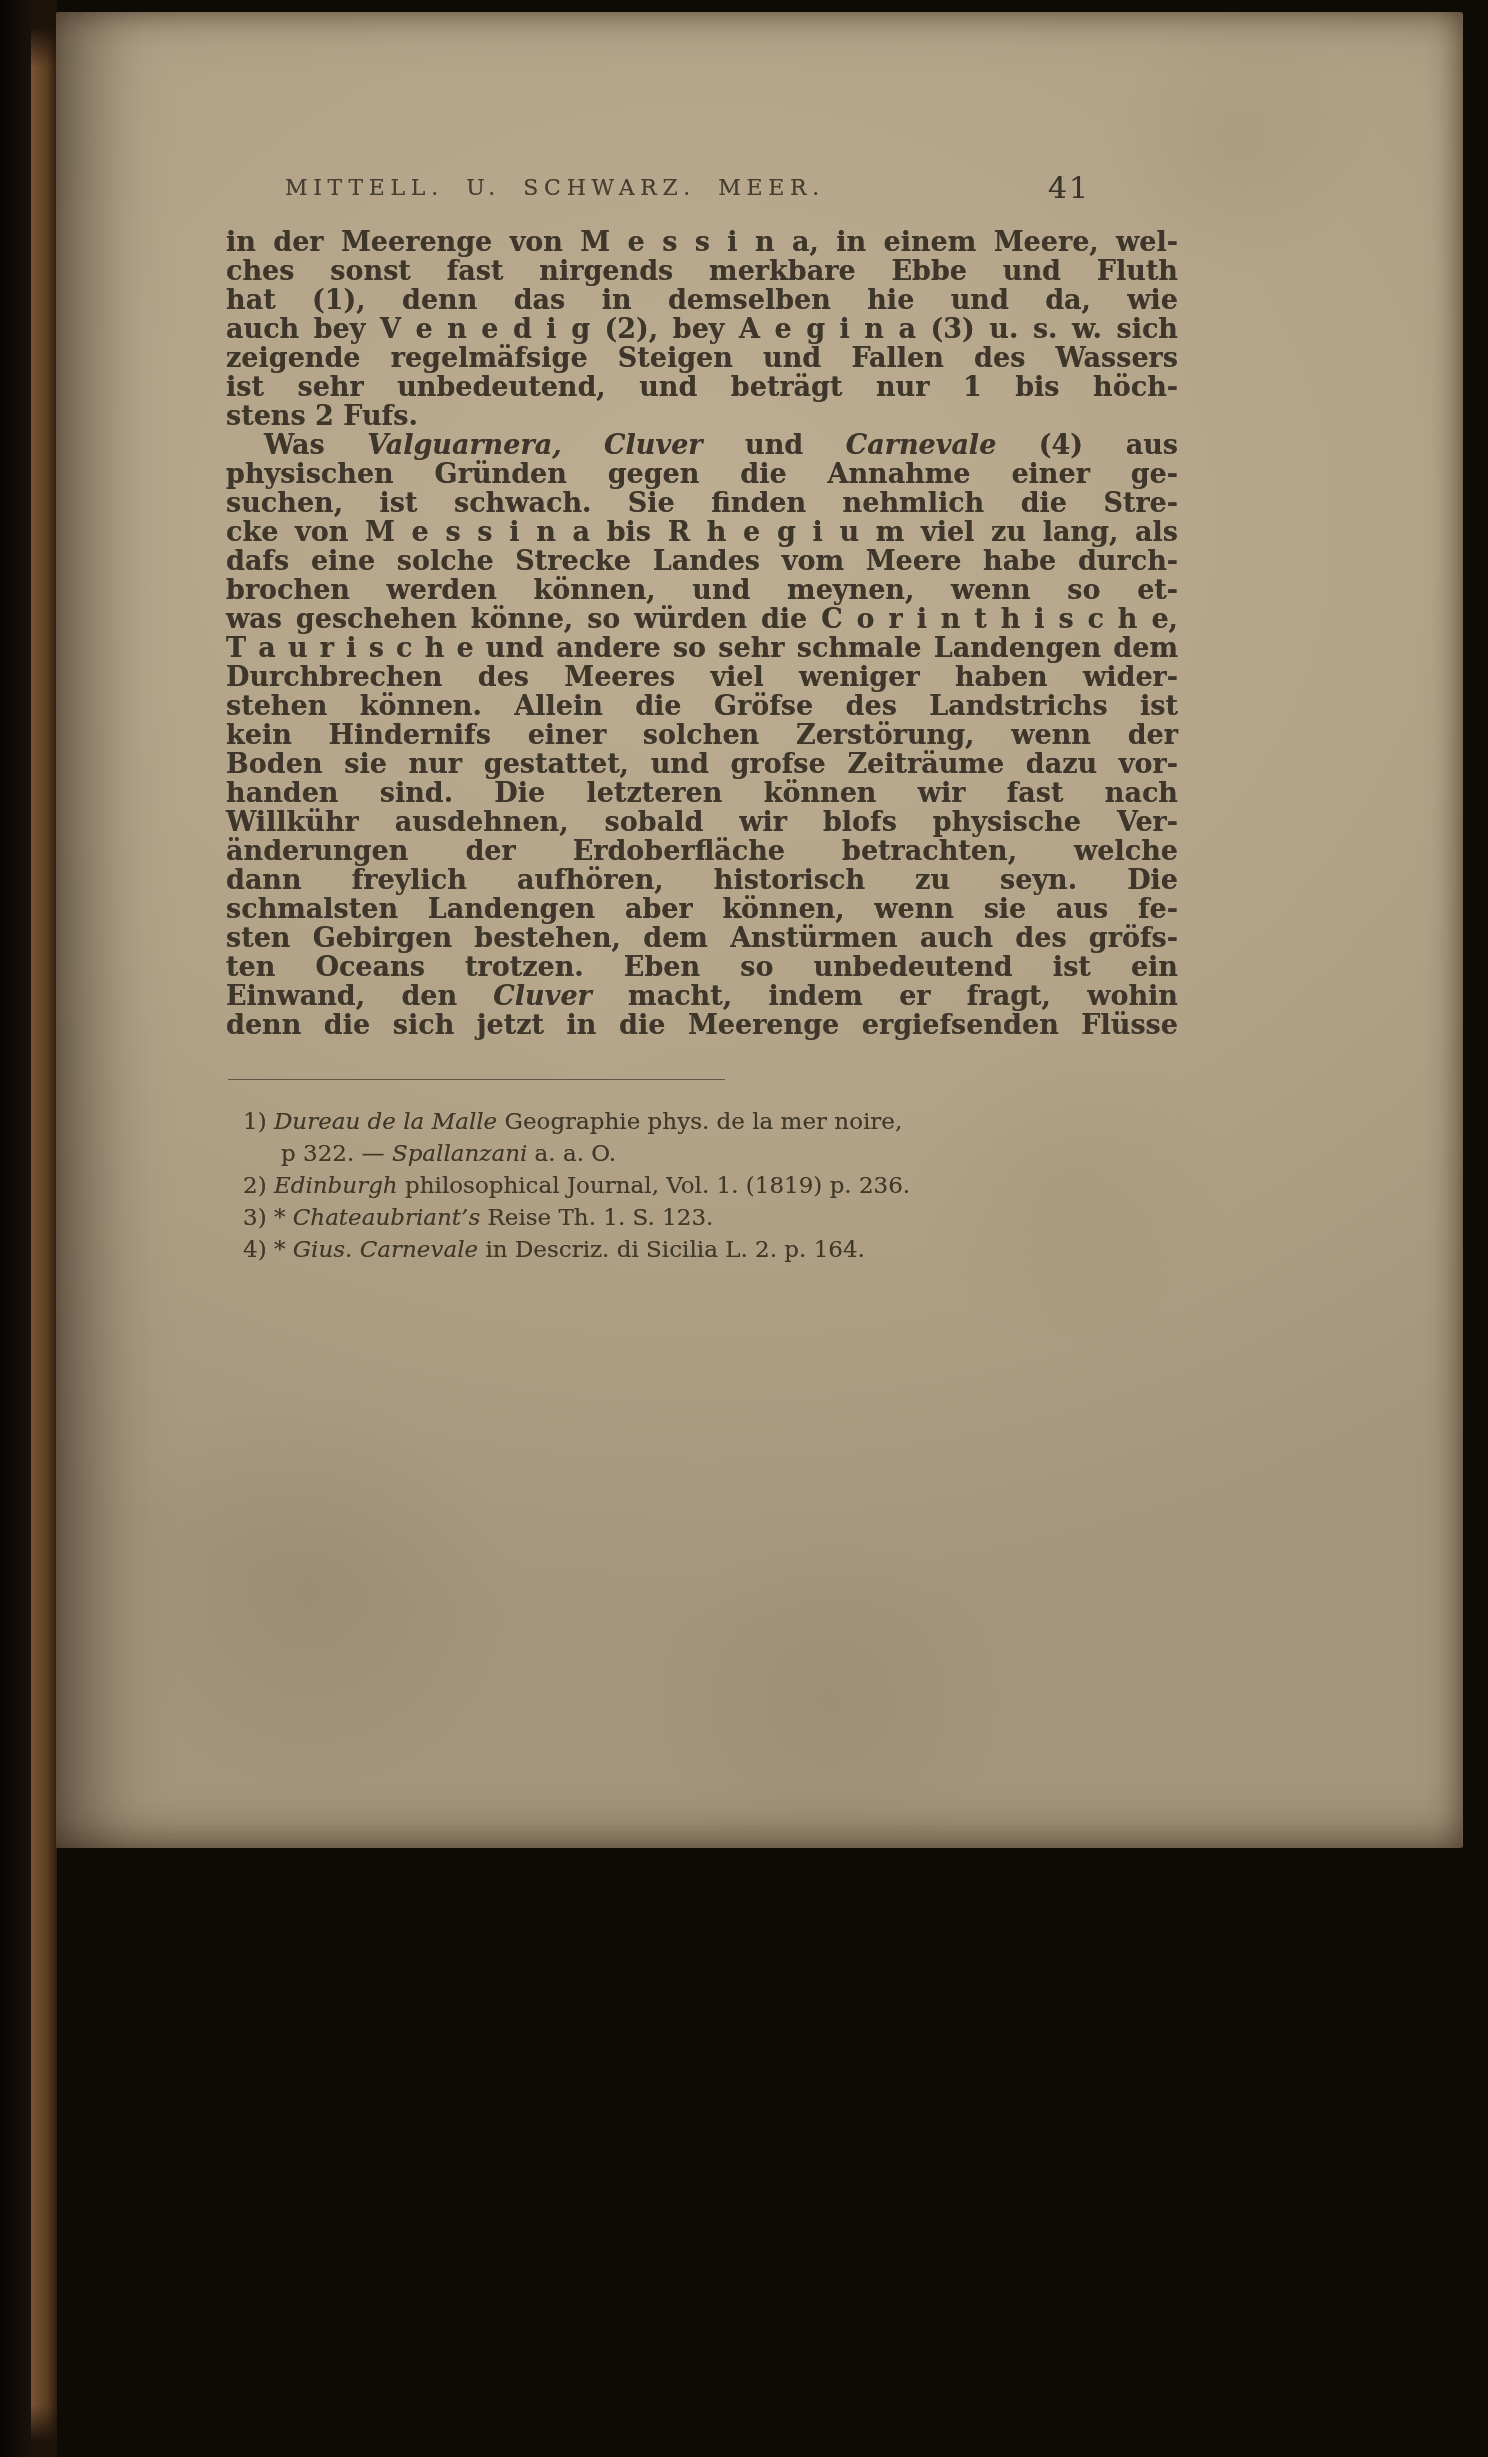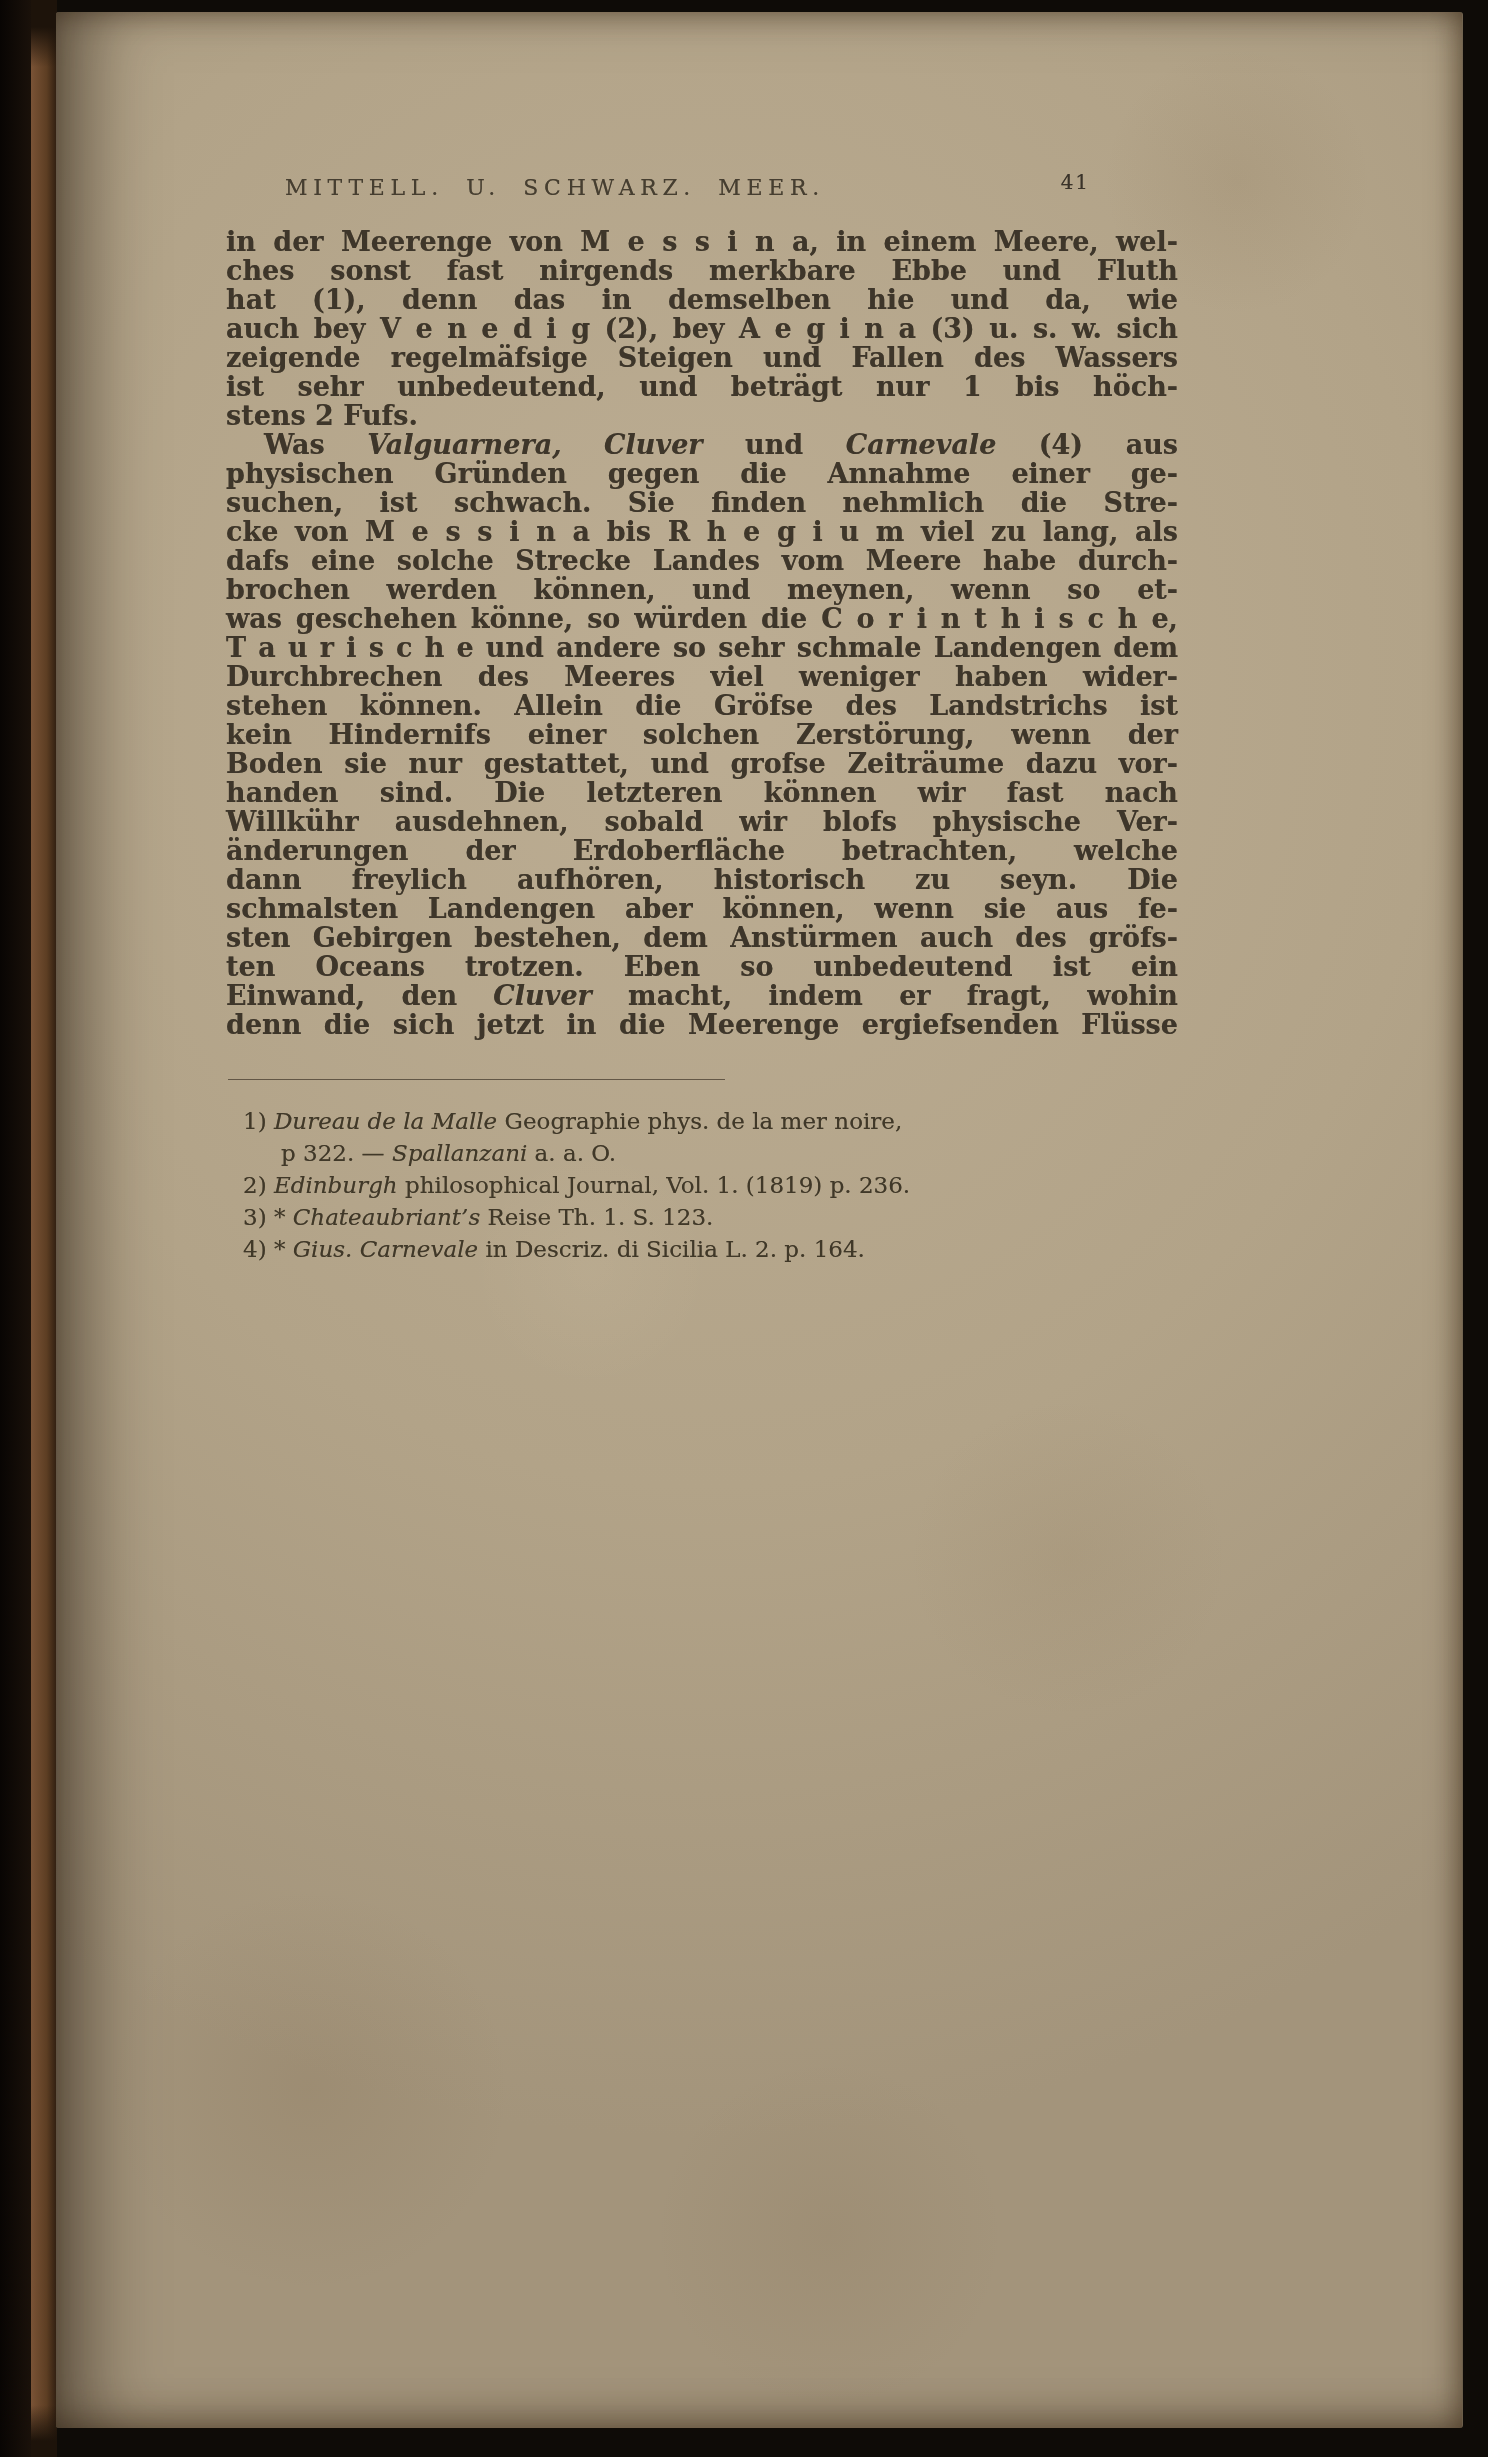--- a/index.html
+++ b/index.html
@@ -14,21 +14,21 @@
     background:linear-gradient(90deg,#080503 0%,#1a110a 100%);
   }
   .board {
     position:absolute; left:31px; top:0; width:26px; height:100%;
     background:
       linear-gradient(180deg,#1d130a 0px,#1d130a 27px,rgba(29,19,10,0) 67px),
       linear-gradient(0deg,#1d130a 0px,#1d130a 17px,rgba(29,19,10,0) 53px),
       linear-gradient(90deg,#7a5336 0%,#5d3e23 60%,#2e1d10 100%);
   }
   .page {
-    position:absolute; left:56px; top:11.5px; width:1407px; height:2416px;
+    position:absolute; left:56px; top:11.5px; width:1407px; height:1836px;
     border-radius:2.9px;
     background:
       radial-gradient(ellipse 95% 60% at 46% 28%, #bcad93 0%, #b2a388 55%, #a3947b 100%);
     box-shadow:
       inset 57px 0 76px -29px rgba(28,17,7,.55),
       inset -17px 0 29px -11.5px rgba(64,46,26,.5),
       inset 0 -23px 38px -15.3px rgba(64,46,26,.45),
       inset 0 15.3px 27px -11.5px rgba(64,46,26,.35);
     border-right:1.9px solid rgba(40,28,16,.45);
   }
@@ -46,21 +46,21 @@
     color:#3e362a;
     text-shadow:0 0 0.6px rgba(62,54,42,.55);
   }
   .header-row { position:relative; height:34px; margin-bottom:23px; }
   .header-title {
     position:absolute; left:59px; top:5.7px;
     font-size:22px; letter-spacing:5.7px; word-spacing:9.6px; color:#463e30;
   }
   .page-num {
     position:absolute; right:88px; top:0;
-    font-size:20px; letter-spacing:1.9px; color:#3a332a;
+    font-size:30px; letter-spacing:1.9px; color:#3a332a;
   }
   .para { }
   .line {
     font-size:27px; line-height:29px;
     text-align:justify; text-align-last:justify;font-weight:bold;
   }
   .line.no-just { text-align-last:left; }
   .para.indent .line:first-child { text-indent:38px; }
   .italic { font-style:italic; }
   .fn-rule {

